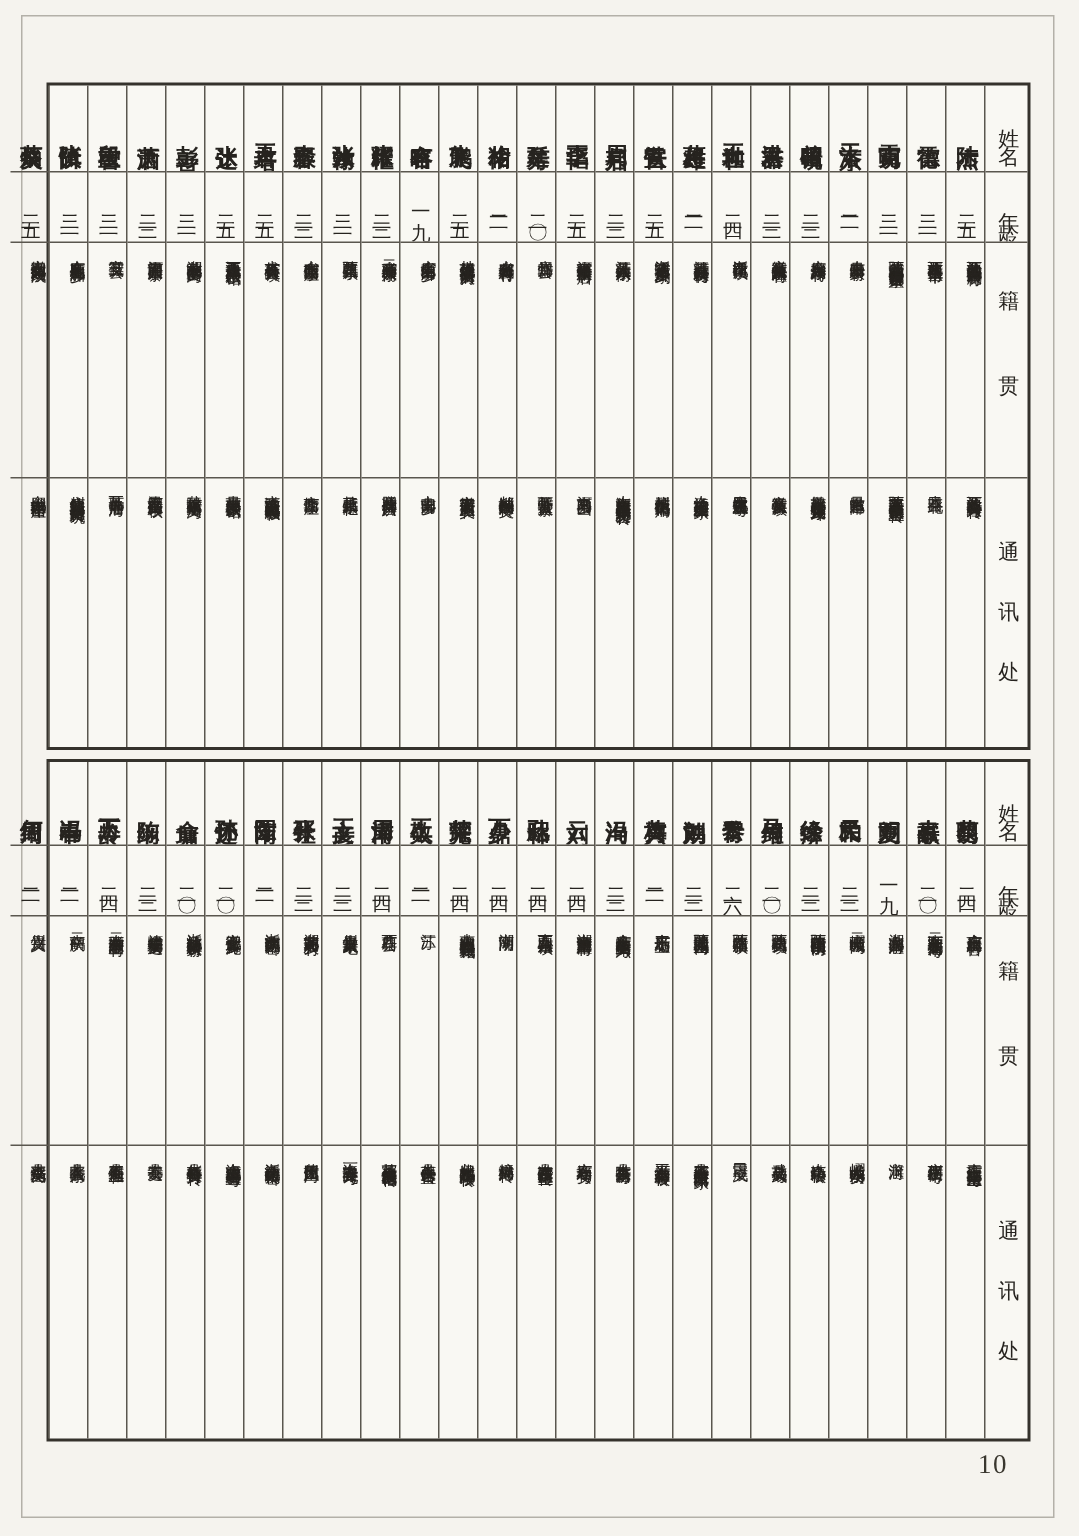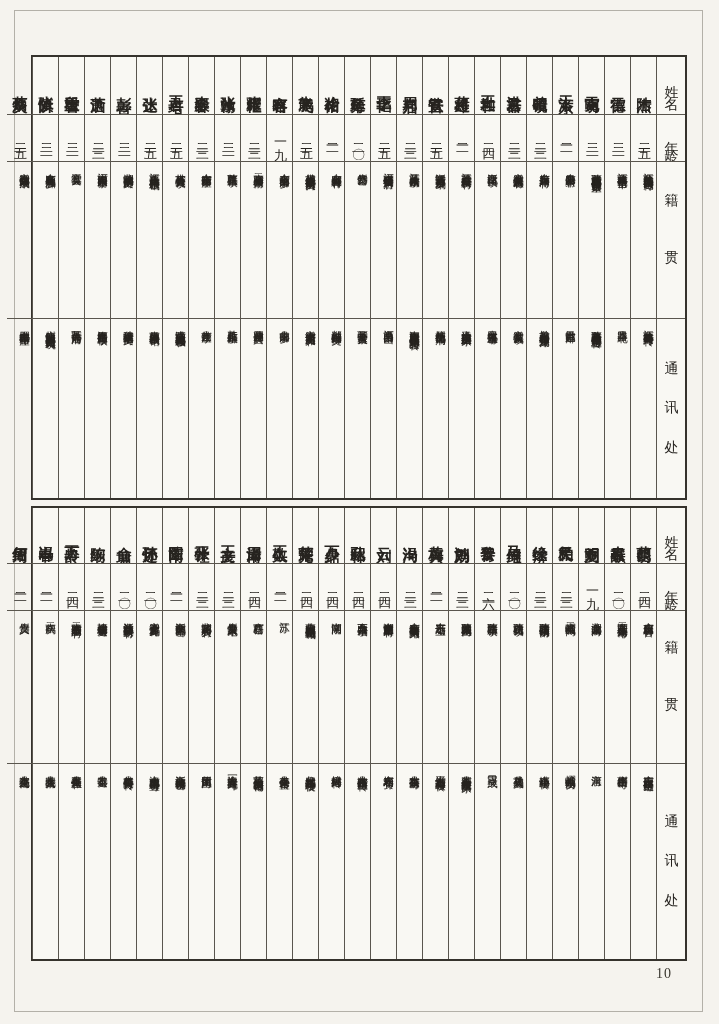--- a/index.html
+++ b/index.html
@@ -43,21 +43,21 @@
   .native-place-cell,.contact-cell{
     font-size:10.5px;padding:3px 2px 2px 1px;letter-spacing:0.5px;
   }
   .label-cell{font-size:14px;text-align:center;padding-right:6px;}
   .label-cell.r0{letter-spacing:12px;}
   .label-cell.r1{letter-spacing:8px;}
   .label-cell.r2{letter-spacing:58px;}
   .label-cell.r3{letter-spacing:40px;}
   .page-number{
     position:absolute;right:47px;top:966px;
-    font-size:14px;letter-spacing:1px;color:#3a372f;
+    font-size:18px;letter-spacing:1px;color:#3a372f;
     font-family:"Liberation Serif","DejaVu Serif",serif;
   }
 </style>
 </head>
 <body>
 
 <div class="scan-frame"></div>
 
 <div class="content">
   <section class="table s0">

